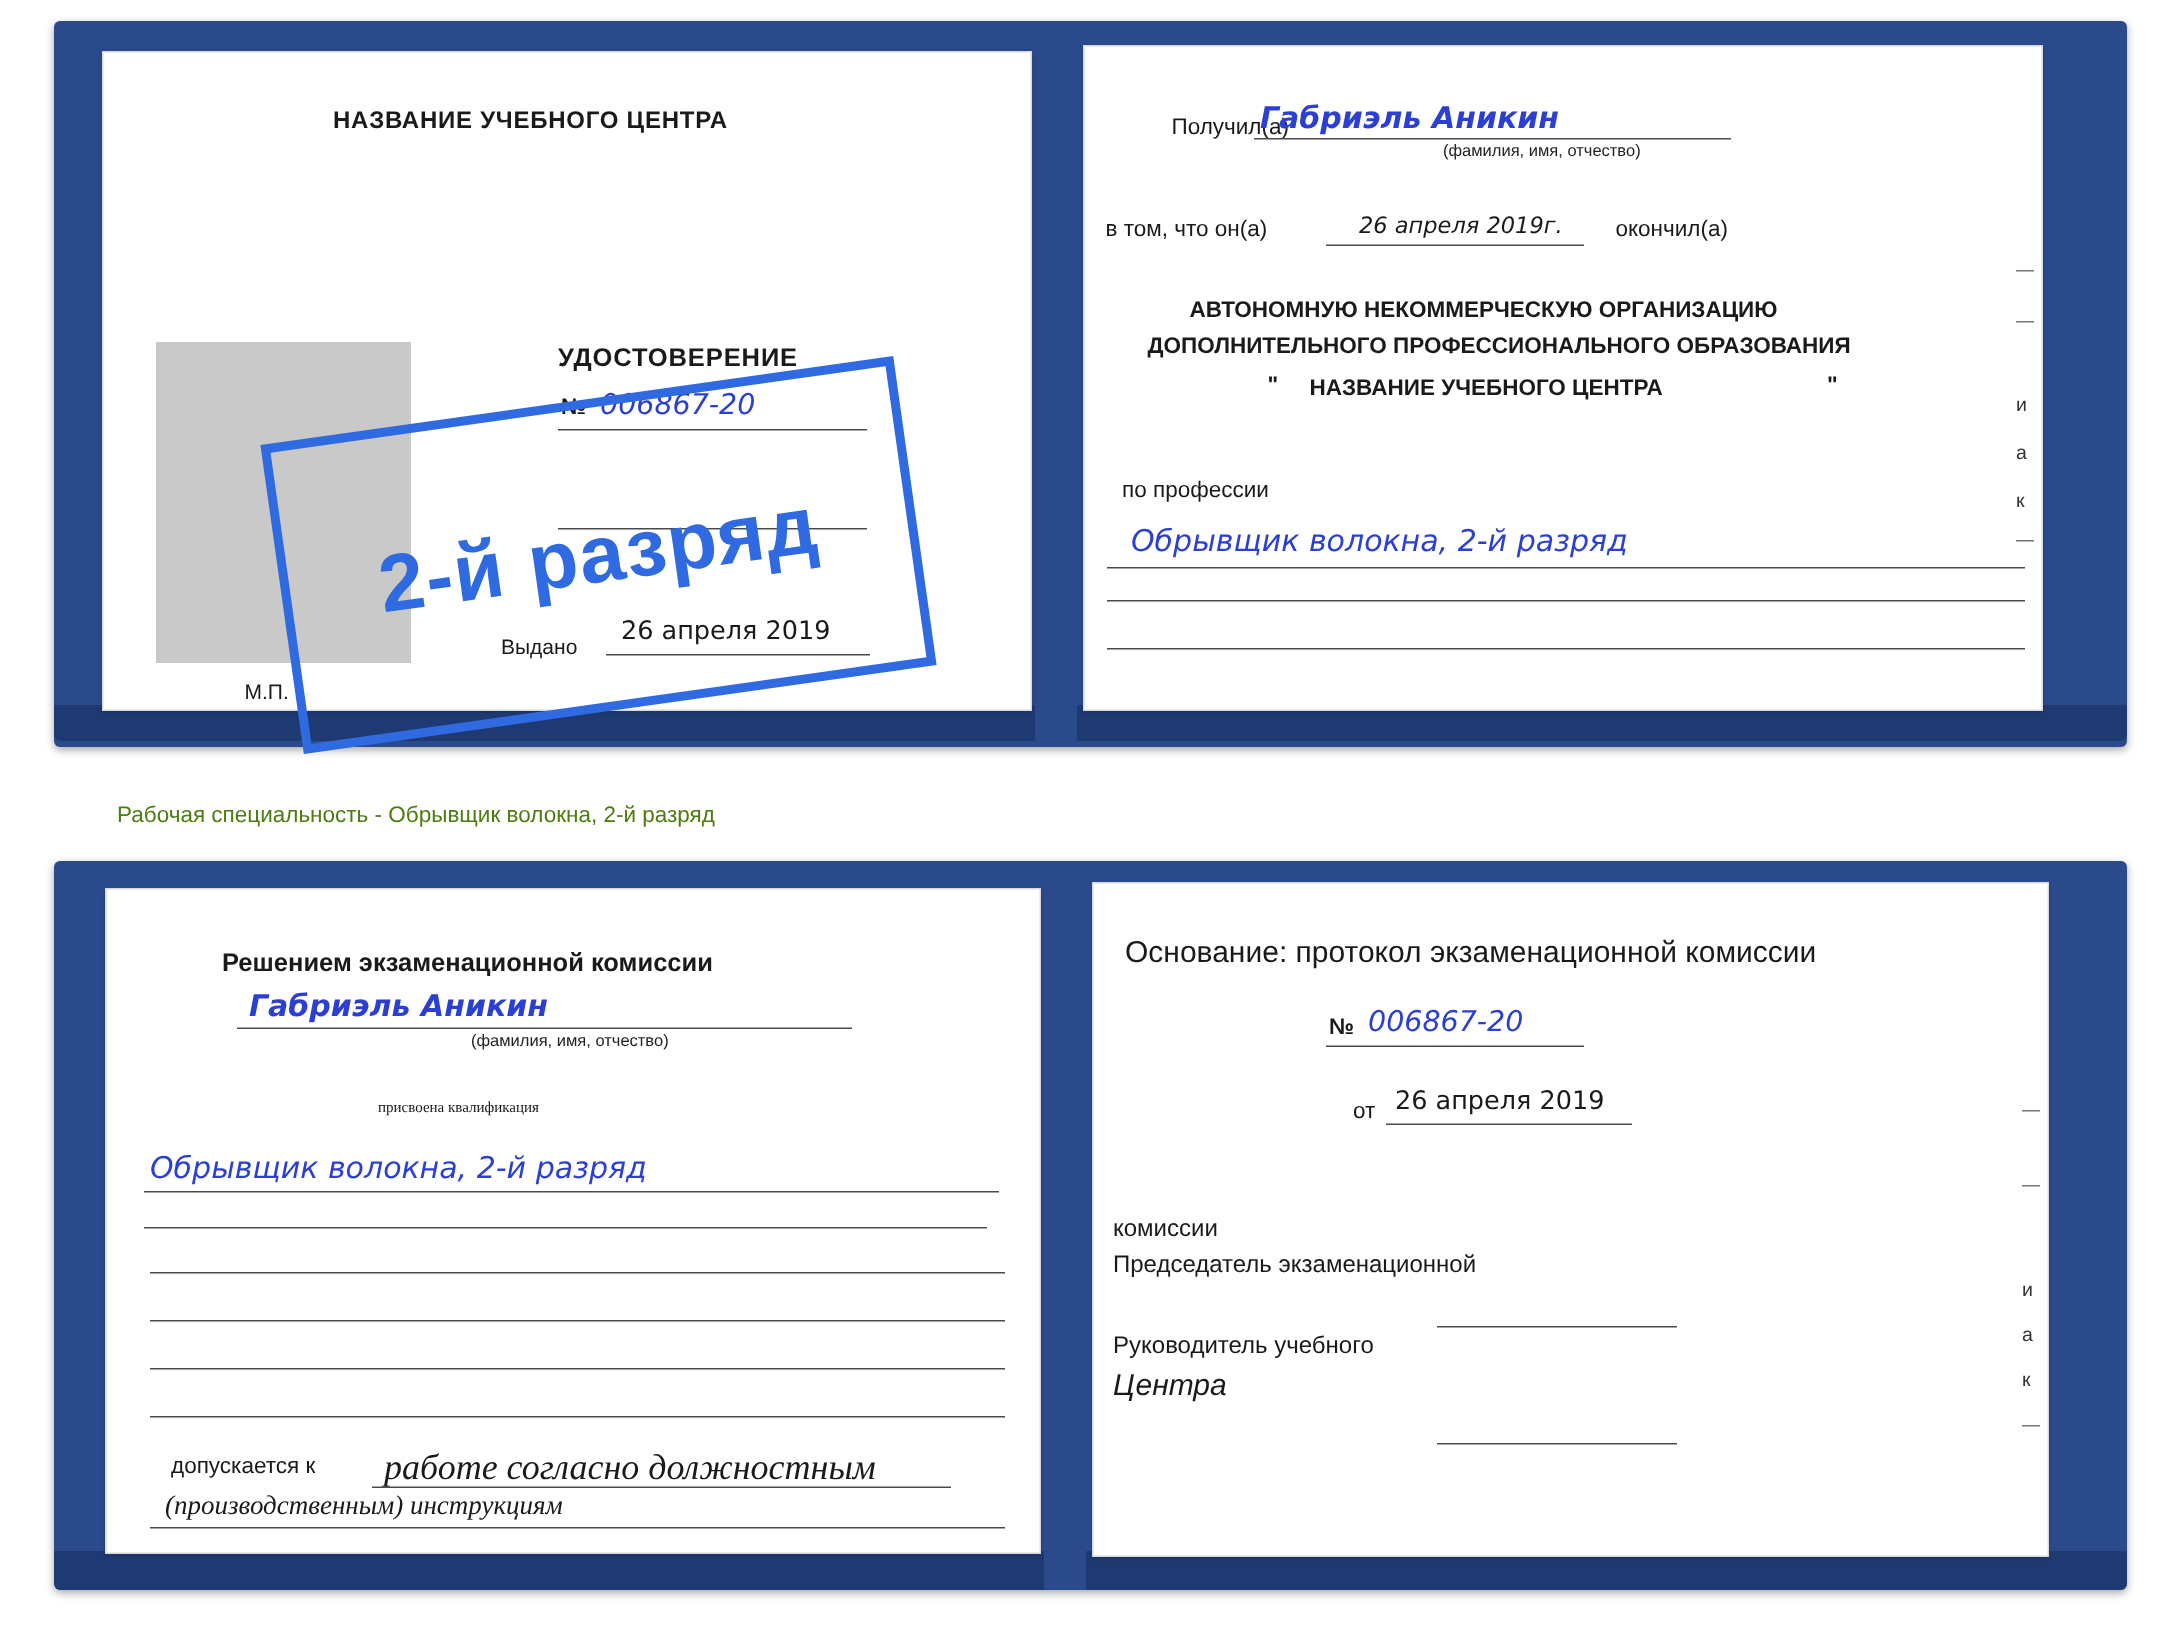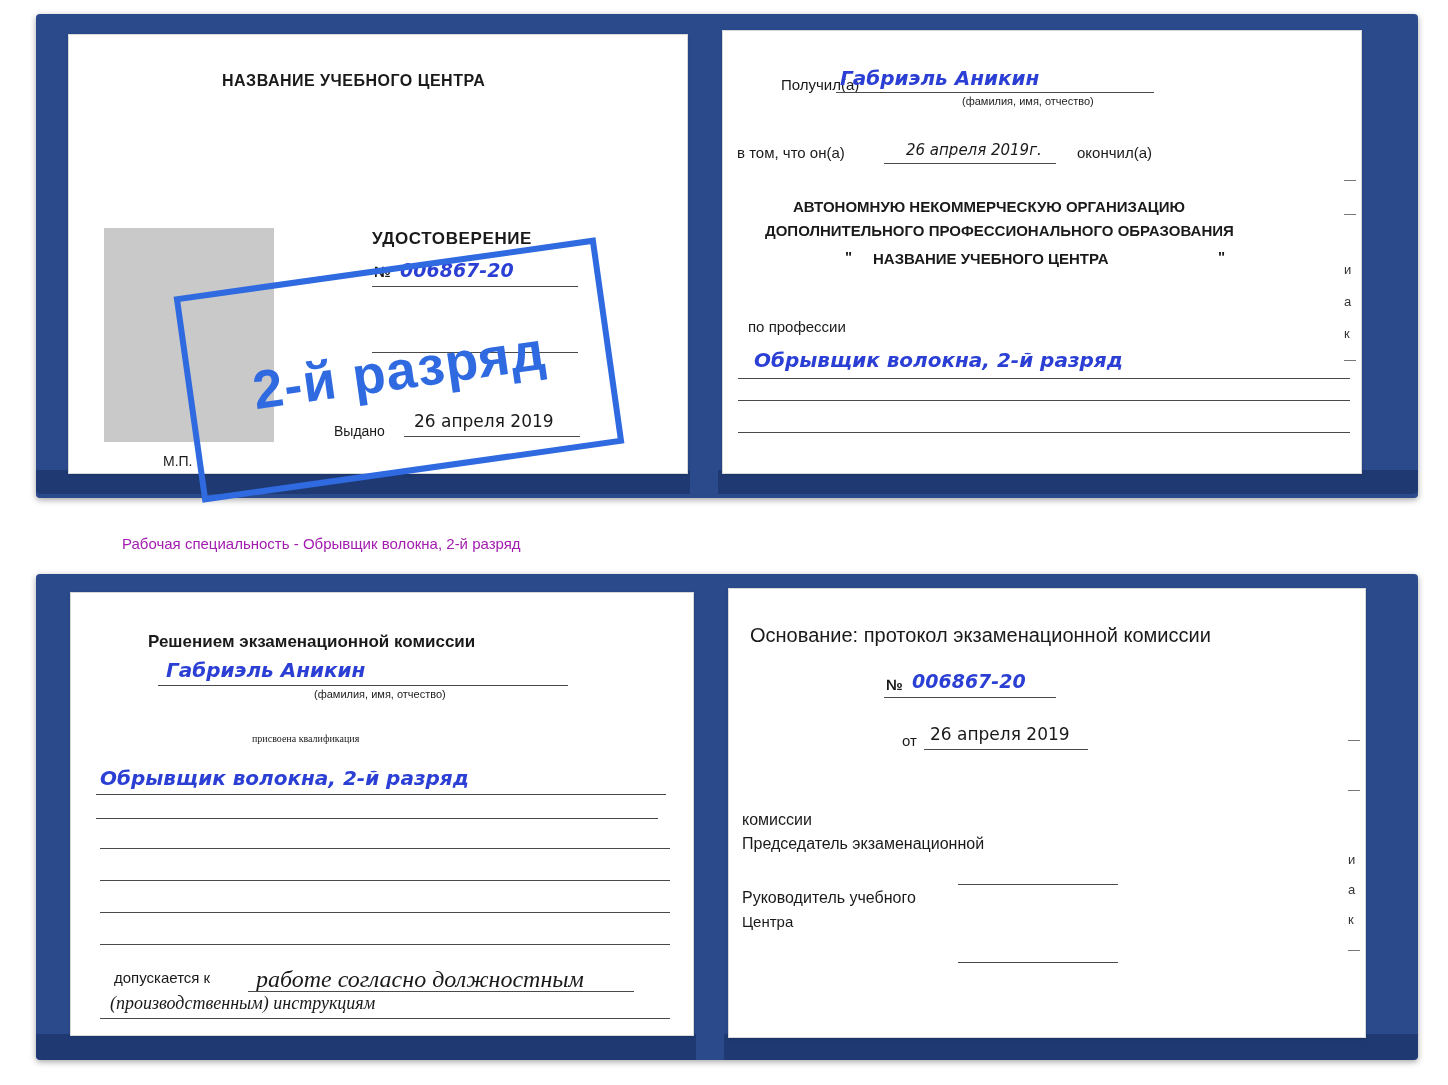--- a/index.html
+++ b/index.html
@@ -43,21 +43,20 @@
     color: #1a1a1a;
     white-space: pre;
   }
   .bold { font-weight: bold; }
   .hand {
     position: absolute;
     color: #2b3fd4;
     font-family: "DejaVu Sans", sans-serif;
     font-style: italic;
     white-space: pre;
-    font-weight: bold;
   }
   .fill {
     position: absolute;
     color: #1a1a1a;
     font-family: "DejaVu Sans", sans-serif;
     white-space: pre;
   }
   .line {
     position: absolute;
     border-bottom: 1px solid #4a4a4a;
@@ -87,23 +86,22 @@
     background: rgba(255,255,255,0.0);
     letter-spacing: 1px;
   }
   .photo-box {
     position: absolute;
     background: #c9c9c9;
   }
   .caption {
     position: absolute;
     font-size: 15px;
-    color: #a21caf;
-    white-space: pre;
-    margin-left: 44px;
+    color: #4d7c0f;
+    white-space: pre;
   }
   .edge-letter {
     position: absolute;
     font-size: 13px;
     color: #333;
   }
 </style>
 </head>
 <body>
 
@@ -207,21 +205,21 @@
 
   <div class="txt" style="left:902px; top:732px; font-size:15px;">от</div>
   <div class="fill" style="left:930px; top:724px; font-size:17px;">26 апреля 2019</div>
   <div class="line" style="left:924px; top:749px; width:164px;"></div>
 
   <div class="txt" style="left:742px; top:787px; font-size:16px;margin-top:48px;">Председатель экзаменационной</div>
   <div class="txt" style="left:742px; top:811px; font-size:16px;">комиссии</div>
   <div class="line" style="left:958px; top:884px; width:160px;"></div>
 
   <div class="txt" style="left:742px; top:889px; font-size:16px;">Руководитель учебного</div>
-  <div class="txt" style="left:742px; top:913px; font-size:15px;">Центра</div>
+  <div class="txt" style="left:742px; top:913px; font-size:20px;font-style:italic;">Центра</div>
   <div class="line" style="left:958px; top:962px; width:160px;"></div>
 
   <div class="edge-letter" style="left:1348px; top:852px;">и</div>
   <div class="edge-letter" style="left:1348px; top:882px;">а</div>
   <div class="edge-letter" style="left:1348px; top:912px;">к</div>
   <div class="line-thin" style="left:1348px; top:740px; width:12px;"></div>
   <div class="line-thin" style="left:1348px; top:790px; width:12px;"></div>
   <div class="line-thin" style="left:1348px; top:950px; width:12px;"></div>
 
 </div>

